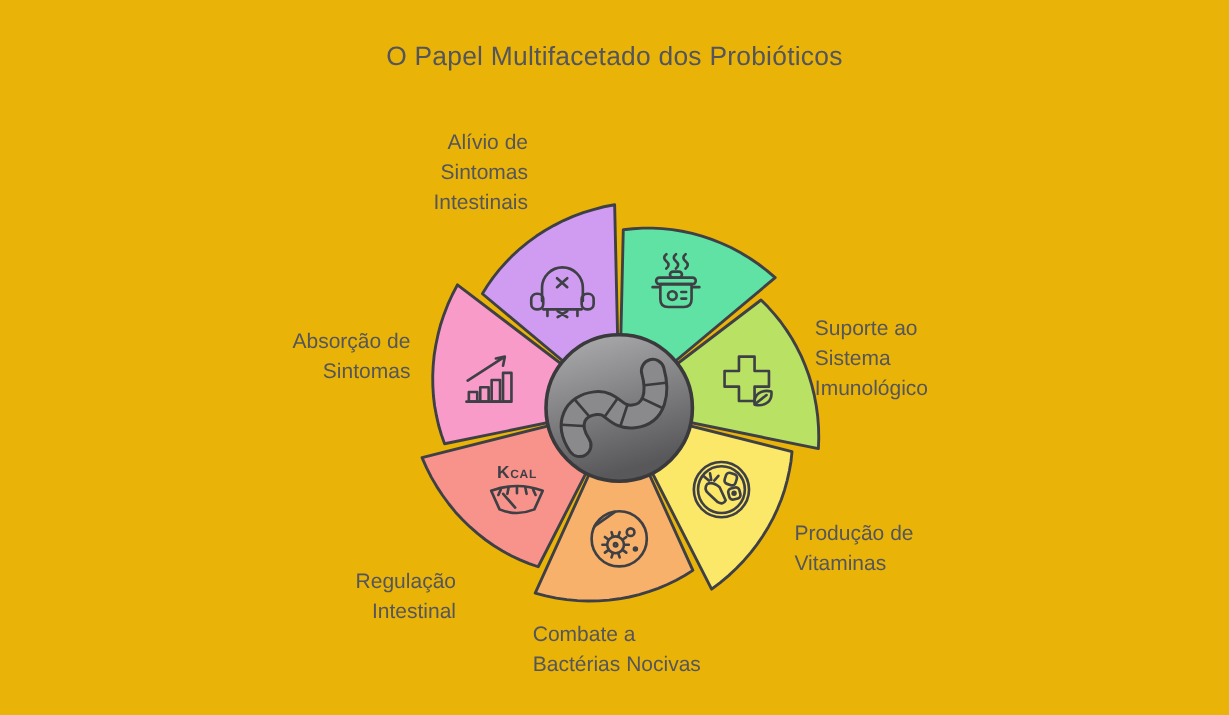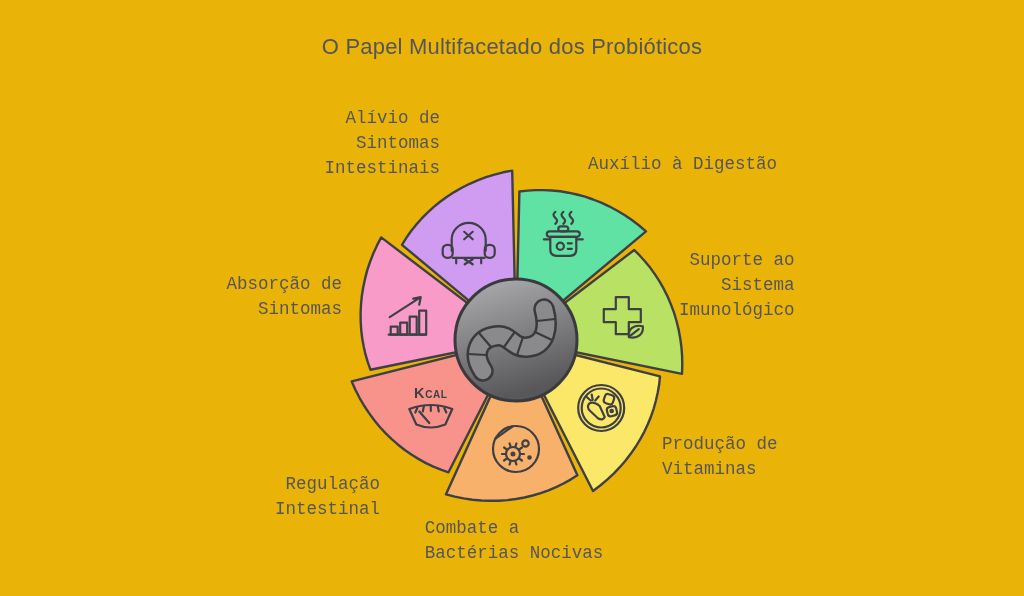--- a/index.html
+++ b/index.html
@@ -8,25 +8,24 @@
     font-family:"Liberation Sans",sans-serif;
   }
   .title{
     position:absolute;top:34px;left:0;width:100%;margin:0;
     text-align:center;font-size:22px;font-weight:500;color:#54555a;letter-spacing:.2px;
   }
   #wheel{position:absolute;left:0;top:0;}
   .lbl{
     position:absolute;font-size:17.5px;line-height:25px;color:#55565a;
     white-space:pre-line;
-    font-family:Liberation Mono, monospace;
   }
   #lbl-alivio   {right:584px;top:106px;text-align:right;}
   #lbl-auxilio  {left:588px;top:152px;text-align:left;}
-  #lbl-suporte  {left:679px;top:248px;text-align:right;}
+  #lbl-suporte  {left:679px;top:261px;text-align:left;}
   #lbl-producao {left:650px;top:432px;text-align:left;margin-left:12px;}
   #lbl-combate  {left:514px;top:516px;transform:translateX(-50%);}
   #lbl-regulacao{right:644px;top:432px;text-align:right;margin-top:40px;}
   #lbl-absorcao {right:682px;top:272px;text-align:right;}
 </style>
 </head>
 <body>
 
 <div class="canvas">
 
@@ -111,21 +110,20 @@
           <path d="M -16 16 H 16"></path>
           <path d="M -12.5 16 V 21.5 M 12.5 16 V 21.5"></path>
           <path d="M -4 17.5 L 4 22.5 M 4 17.5 L -4 22.5"></path>
         </g>
       </g>
   </svg>
 
   <div class="lbl" id="lbl-alivio">Alívio de
 Sintomas
 Intestinais</div>
-  <div class="lbl" id="lbl-auxilio">Auxílio à Digestão</div>
   <div class="lbl" id="lbl-suporte">Suporte ao
 Sistema
 Imunológico</div>
   <div class="lbl" id="lbl-producao">Produção de
 Vitaminas</div>
   <div class="lbl" id="lbl-combate">Combate a
 Bactérias Nocivas</div>
   <div class="lbl" id="lbl-regulacao">Regulação
 Intestinal</div>
   <div class="lbl" id="lbl-absorcao">Absorção de

